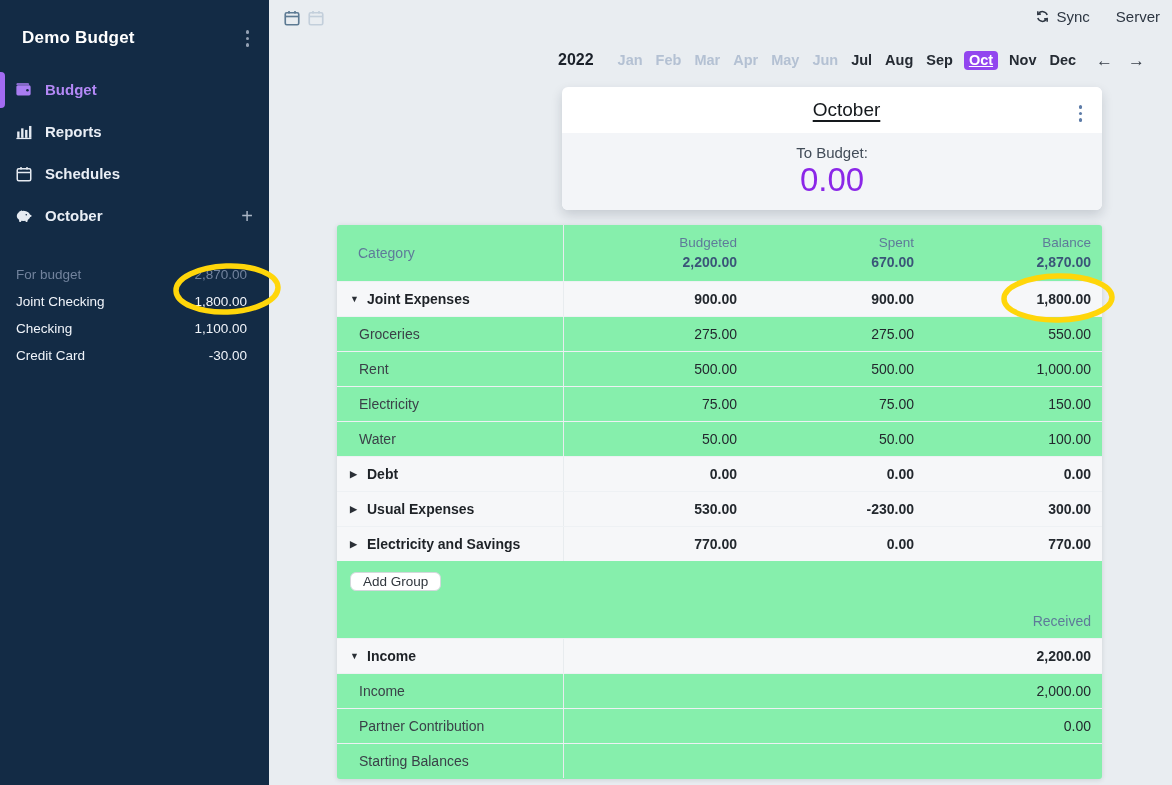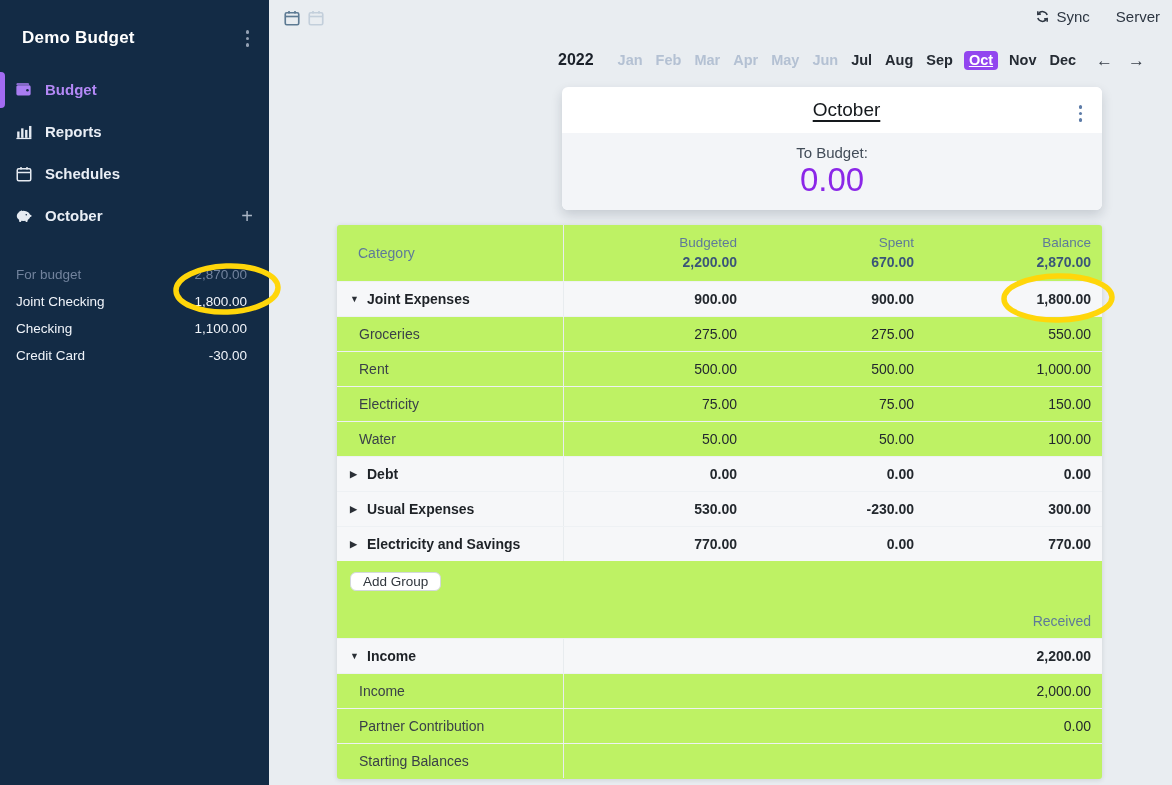--- a/index.html
+++ b/index.html
@@ -97,21 +97,21 @@
   .mc-kebab i { background:#5d7ca8; }
   .mc-body {
     height:77px; background:#f3f5f8; text-align:center; padding-top:11px;
   }
   .to-budget-label { font-size:15px; color:#424c58; }
   .to-budget-value { font-size:33px; color:#8b27e8; margin-top:1px; line-height:1.1; cursor:pointer; }
 
   
   .btable {
     position:absolute; left:337px; top:225px; width:765px; height:554px;
-    background:#bef264; box-shadow:0 1px 5px rgba(20,30,50,.13); border-radius:3px;
+    background:#86efac; box-shadow:0 1px 5px rgba(20,30,50,.13); border-radius:3px;
     font-size:14px;
   }
   .t-head { display:flex; height:56px; }
   .t-head .cat {
     width:227px; border-right:1px solid #e8ecef;
     display:flex; align-items:center; padding-left:21px;
     color:#5e7a99; font-size:14px;
   }
   .hdr-col {
     display:flex; flex-direction:column; justify-content:center; align-items:flex-end;

